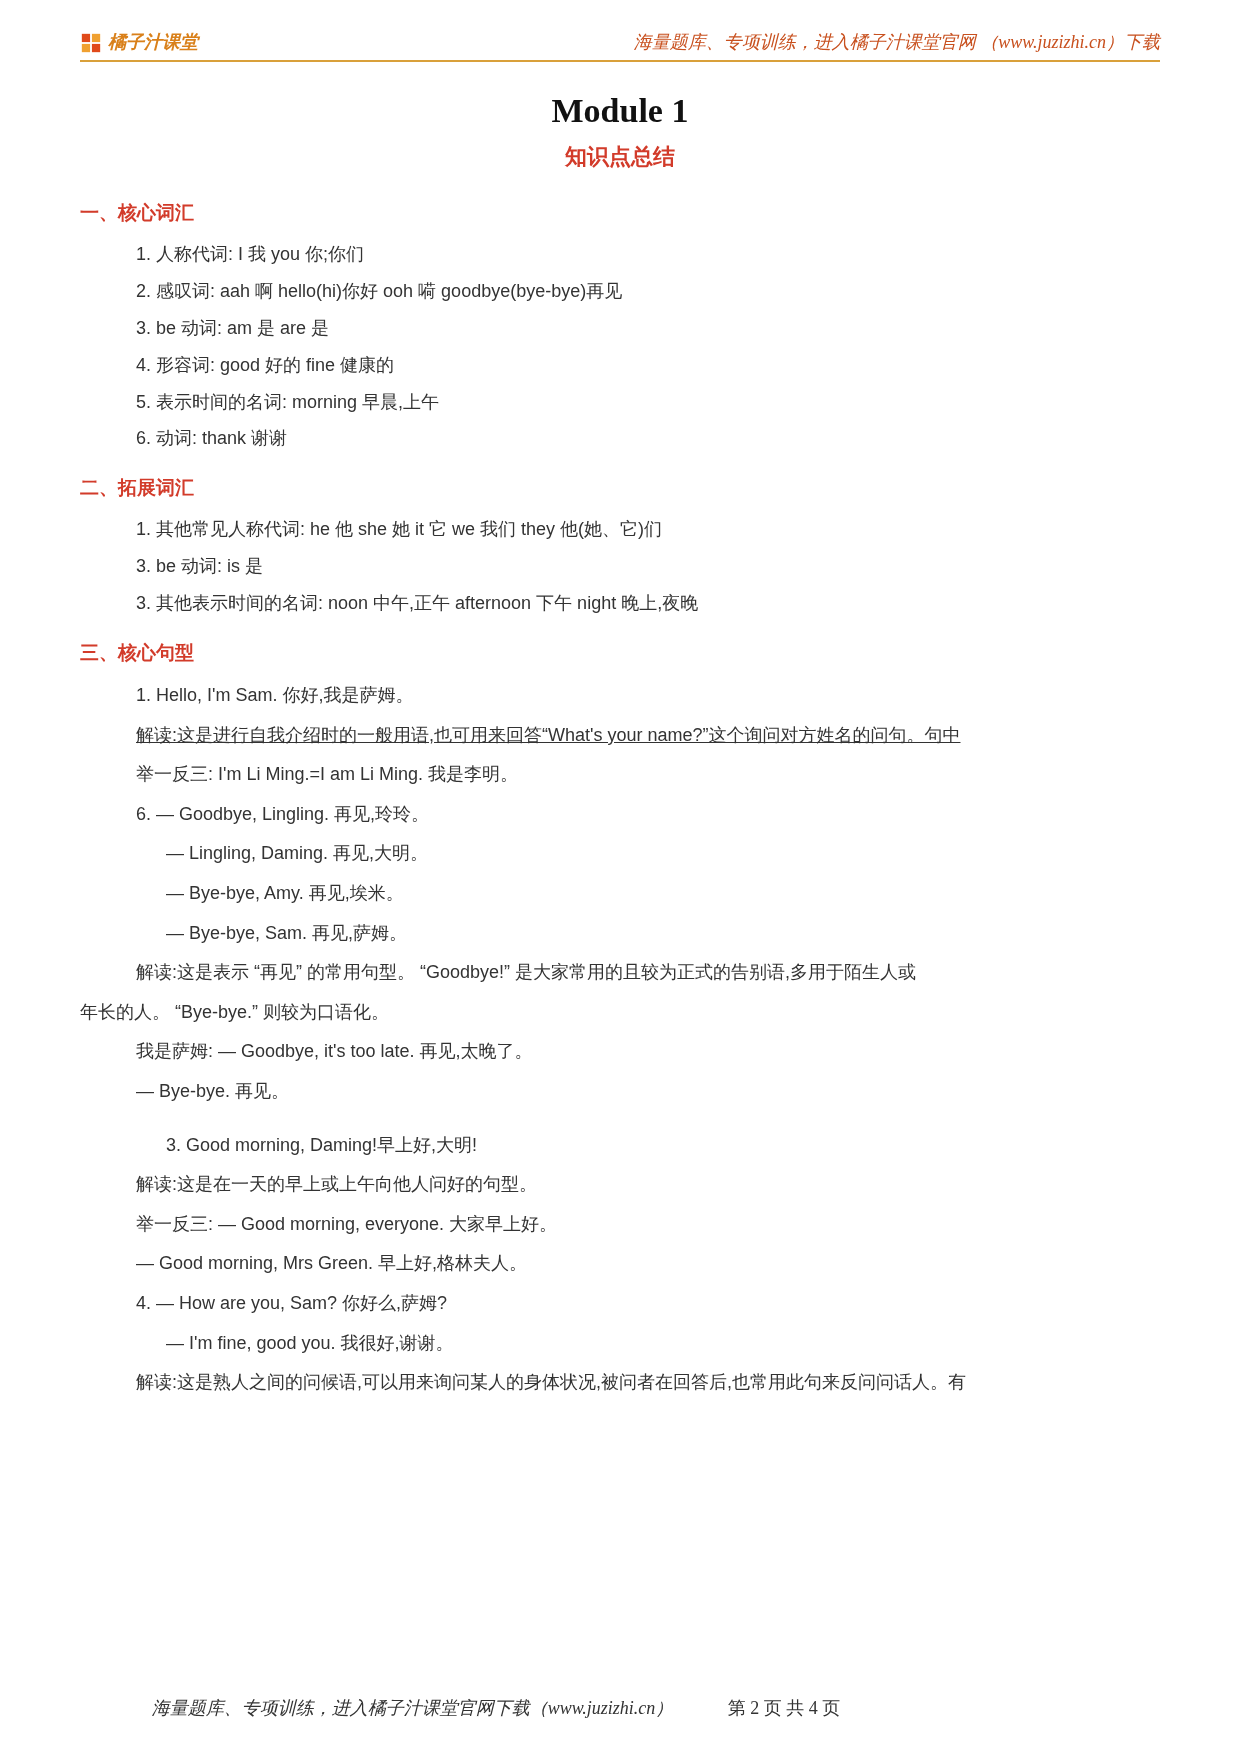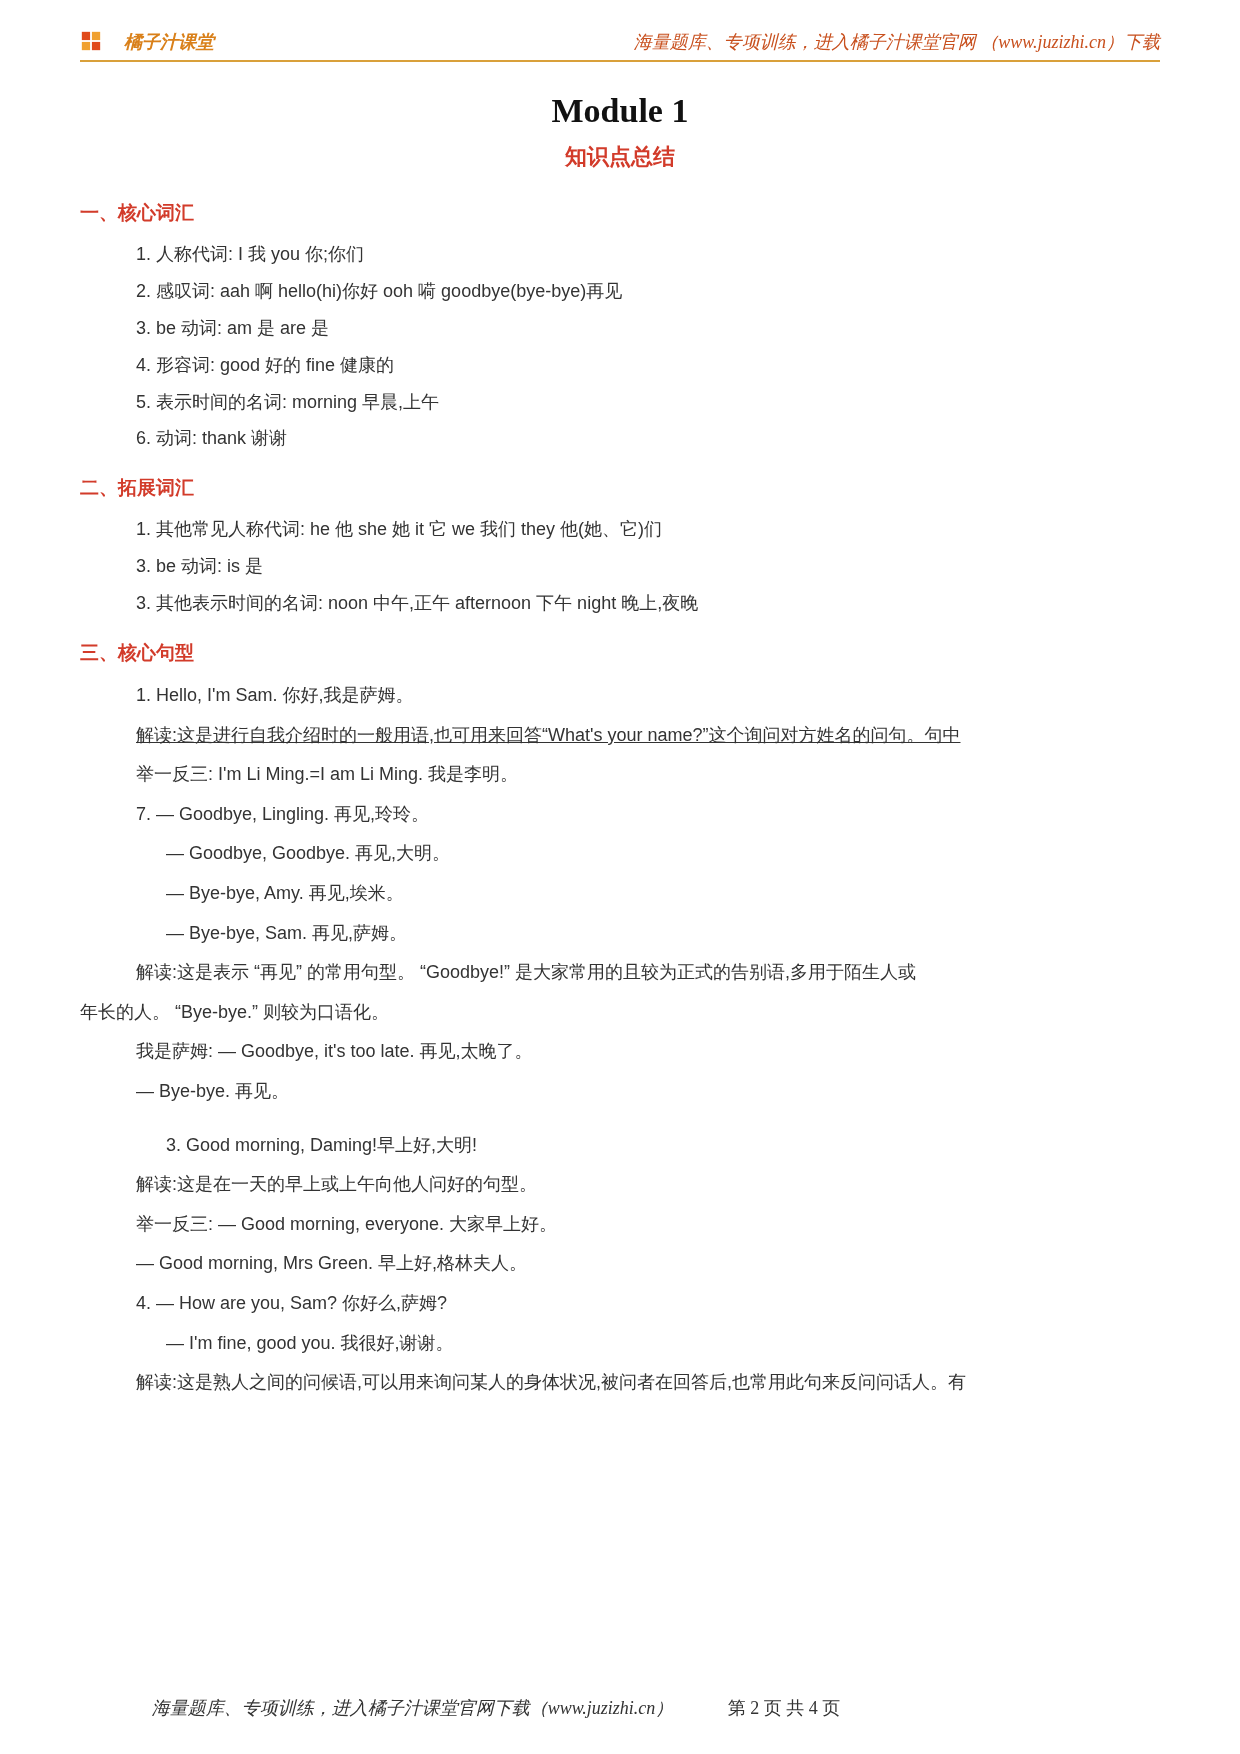--- a/index.html
+++ b/index.html
@@ -23,22 +23,22 @@
   .header {
     display: flex;
     align-items: center;
     justify-content: space-between;
     border-bottom: 2px solid #d9a03a;
     padding-bottom: 6px;
     margin-bottom: 30px;
   }
   .logo-wrap {
     display: flex;
-    align-items: flex-start;
-    gap: 22px;
+    align-items: flex-end;
+    gap: 6px;
   }
   .logo-icon {
     width: 22px;
     height: 22px;
     display: inline-block;
   }
   .logo-text {
     font-size: 18px;
     color: #d9801a;
     font-weight: 600;
@@ -147,22 +147,22 @@
       <div class="item">1.  其他常见人称代词: he 他    she 她    it 它    we 我们    they 他(她、它)们</div>
       <div class="item">3. be 动词: is 是</div>
       <div class="item">3.  其他表示时间的名词: noon 中午,正午    afternoon 下午    night 晚上,夜晚</div>
     </div>
 
   <div class="section-h">三、核心句型</div>
   <div id="sec3-lines">
       <div class="body-line" style="text-indent: 56px;">1. Hello, I'm Sam.  你好,我是萨姆。</div>
       <div class="body-line" style="text-indent: 56px; text-decoration: underline;">解读:这是进行自我介绍时的一般用语,也可用来回答“What's your name?”这个询问对方姓名的问句。句中</div>
       <div class="body-line" style="text-indent: 56px;">举一反三: I'm Li Ming.=I am Li Ming.  我是李明。</div>
-      <div class="body-line" style="text-indent: 56px;">7.  — Goodbye, Lingling.  再见,玲玲。</div>
-      <div class="body-line" style="text-indent: 86px;">      — Goodbye, Goodbye.  再见,大明。</div>
+      <div class="body-line" style="text-indent: 56px;">6.  — Goodbye, Lingling.  再见,玲玲。</div>
+      <div class="body-line" style="text-indent: 86px;">      — Lingling, Daming.  再见,大明。</div>
       <div class="body-line" style="text-indent: 86px;">      — Bye-bye, Amy.  再见,埃米。</div>
       <div class="body-line" style="text-indent: 86px;">      — Bye-bye, Sam.  再见,萨姆。</div>
       <div class="body-line" style="text-indent: 56px;">解读:这是表示  “再见”  的常用句型。 “Goodbye!”  是大家常用的且较为正式的告别语,多用于陌生人或</div>
       <div class="body-line noindent" style="text-indent: 0px;">年长的人。 “Bye-bye.”  则较为口语化。</div>
       <div class="body-line" style="text-indent: 56px;">我是萨姆:  — Goodbye, it's too late.  再见,太晚了。</div>
       <div class="body-line" style="text-indent: 56px;">— Bye-bye.  再见。</div>
       <div class="spacer"></div>
       <div class="body-line" style="text-indent: 86px;">3. Good morning, Daming!早上好,大明!</div>
       <div class="body-line" style="text-indent: 56px;">解读:这是在一天的早上或上午向他人问好的句型。</div>
       <div class="body-line" style="text-indent: 56px;">举一反三:  — Good morning, everyone.  大家早上好。</div>

